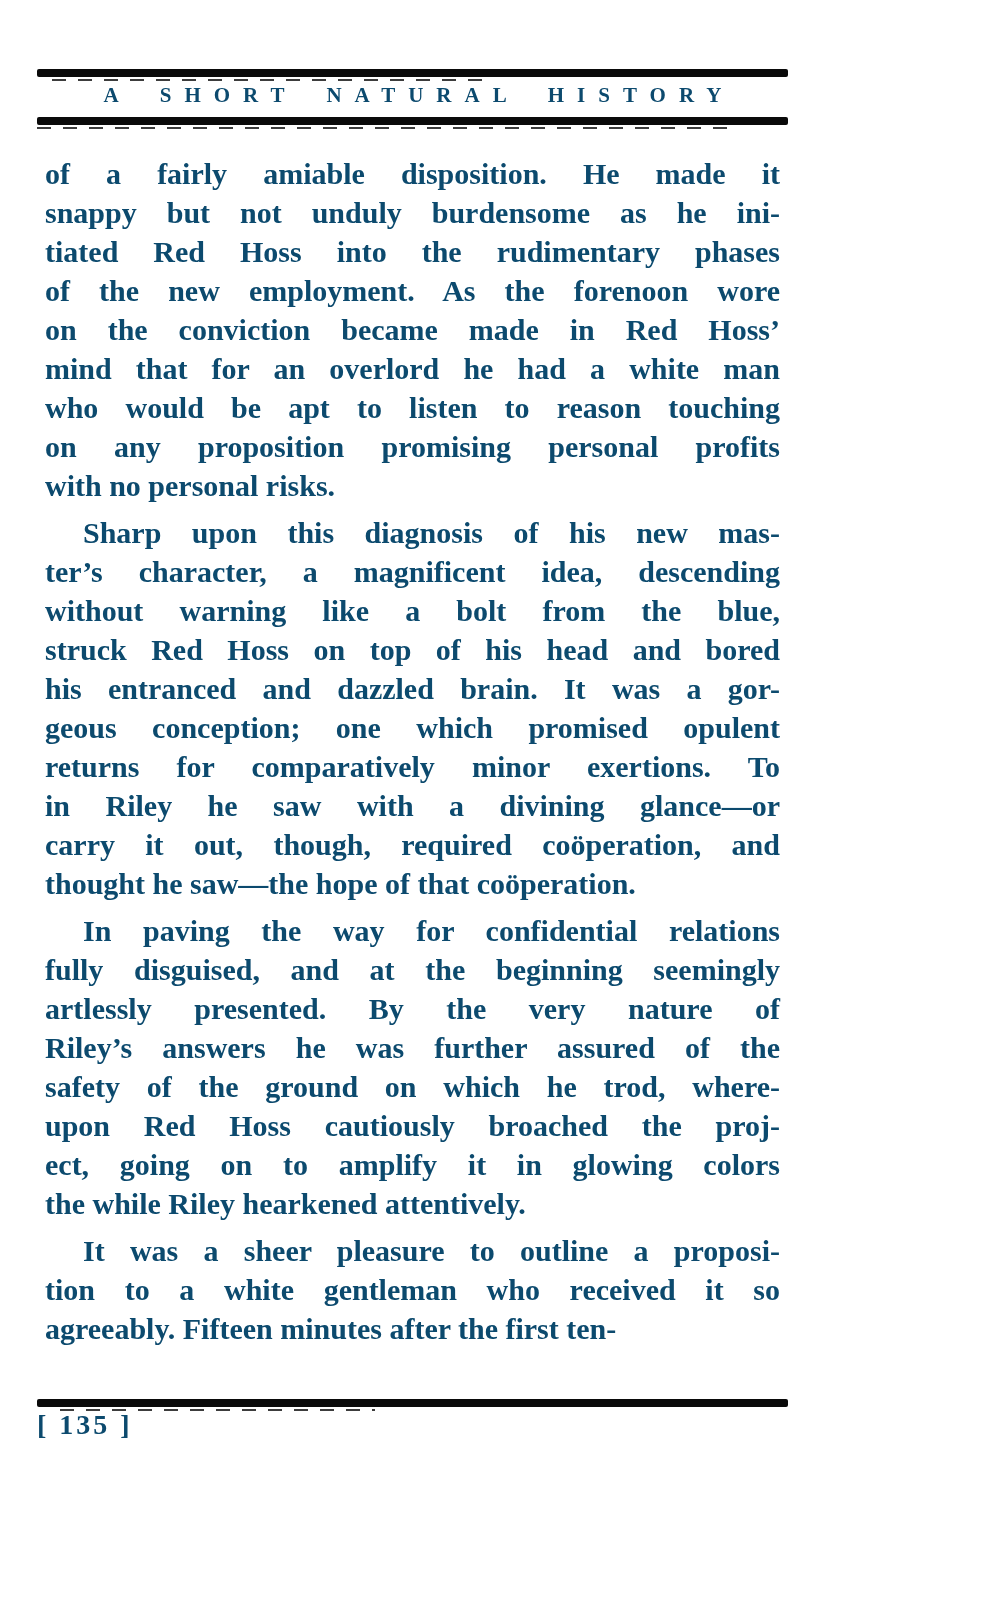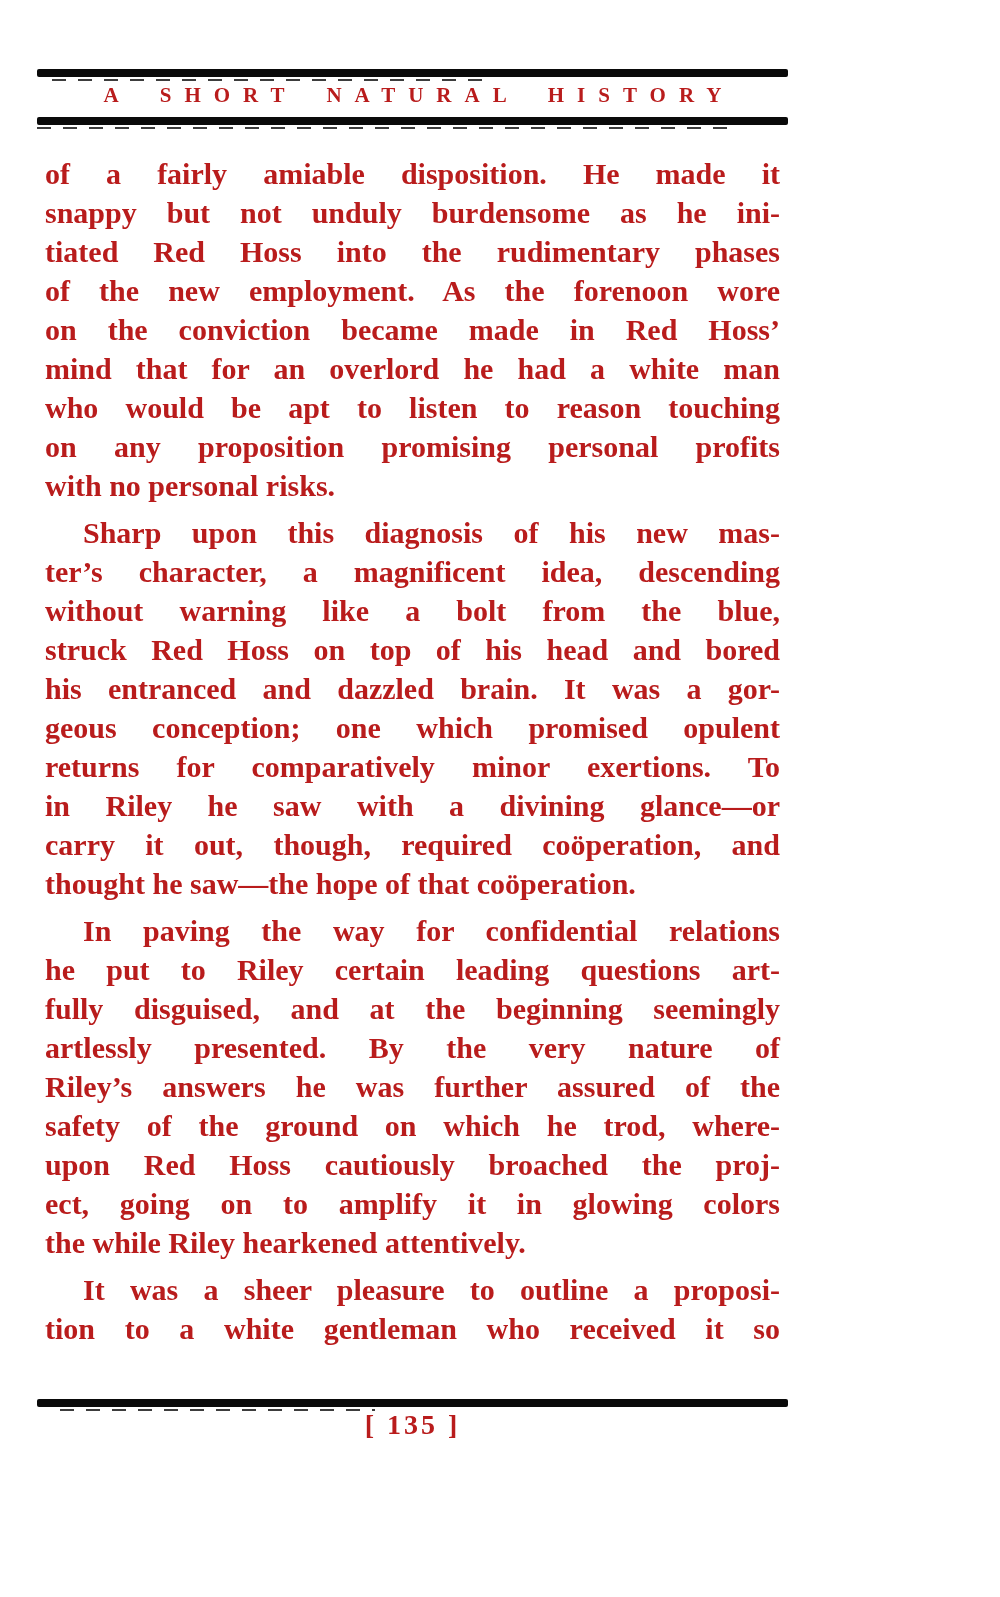--- a/index.html
+++ b/index.html
@@ -5,21 +5,21 @@
   html, body {
     margin: 0;
     padding: 0;
     background: #ffffff;
   }
   .page {
     position: relative;
     width: 1000px;
     height: 1597px;
     background: #ffffff;
-    color: #b91c1c;
+    color: #0c4a6e;
     font-family: "Liberation Serif", "DejaVu Serif", serif;
     overflow: hidden;
   }
   .content {
     position: absolute;
     left: 37px;
     top: 0;
     width: 751px;
     height: 100%;
   }
@@ -75,21 +75,20 @@
     text-align-last: justify;
   }
   .line.last { text-align-last: left; }
   .line.indent { text-indent: 38px; }
 
   .folio {
     position: absolute;
     top: 1409px;
     left: 0;
     width: 100%;
-    text-align: center;
     font-weight: bold;
     font-size: 28px;
     letter-spacing: 3px;
     white-space: pre;
   }
 </style>
 </head>
 <body>
 
 <div class="page">
@@ -121,32 +120,32 @@
           <div class="line">struck Red Hoss on top of his head and bored</div>
           <div class="line">his entranced and dazzled brain.  It was a gor-</div>
           <div class="line">geous conception;  one which promised opulent</div>
           <div class="line">returns for comparatively minor exertions.  To</div>
           <div class="line">in Riley he saw with a divining glance—or</div>
           <div class="line">carry it out, though, required coöperation, and</div>
           <div class="line last">thought he saw—the hope of that coöperation.</div>
         </div>
         <div class="paragraph">
           <div class="line indent">In paving the way for confidential relations</div>
-          <div class="line">he put to Riley certain leading questions art-</div>
           <div class="line">fully disguised, and at the beginning seemingly</div>
           <div class="line">artlessly presented.  By the very nature of</div>
           <div class="line">Riley’s answers he was further assured of the</div>
           <div class="line">safety of the ground on which he trod, where-</div>
           <div class="line">upon Red Hoss cautiously broached the proj-</div>
           <div class="line">ect, going on to amplify it in glowing colors</div>
           <div class="line last">the while Riley hearkened attentively.</div>
         </div>
         <div class="paragraph">
           <div class="line indent">It was a sheer pleasure to outline a proposi-</div>
           <div class="line">tion to a white gentleman who received it so</div>
+          <div class="line last">agreeably.  Fifteen minutes after the first ten-</div>
         </div>
       </div>
 
     <div class="rule rule-bottom"></div>
 
     <div class="folio">[ 135 ]</div>
 
   </div>
 </div>
 

